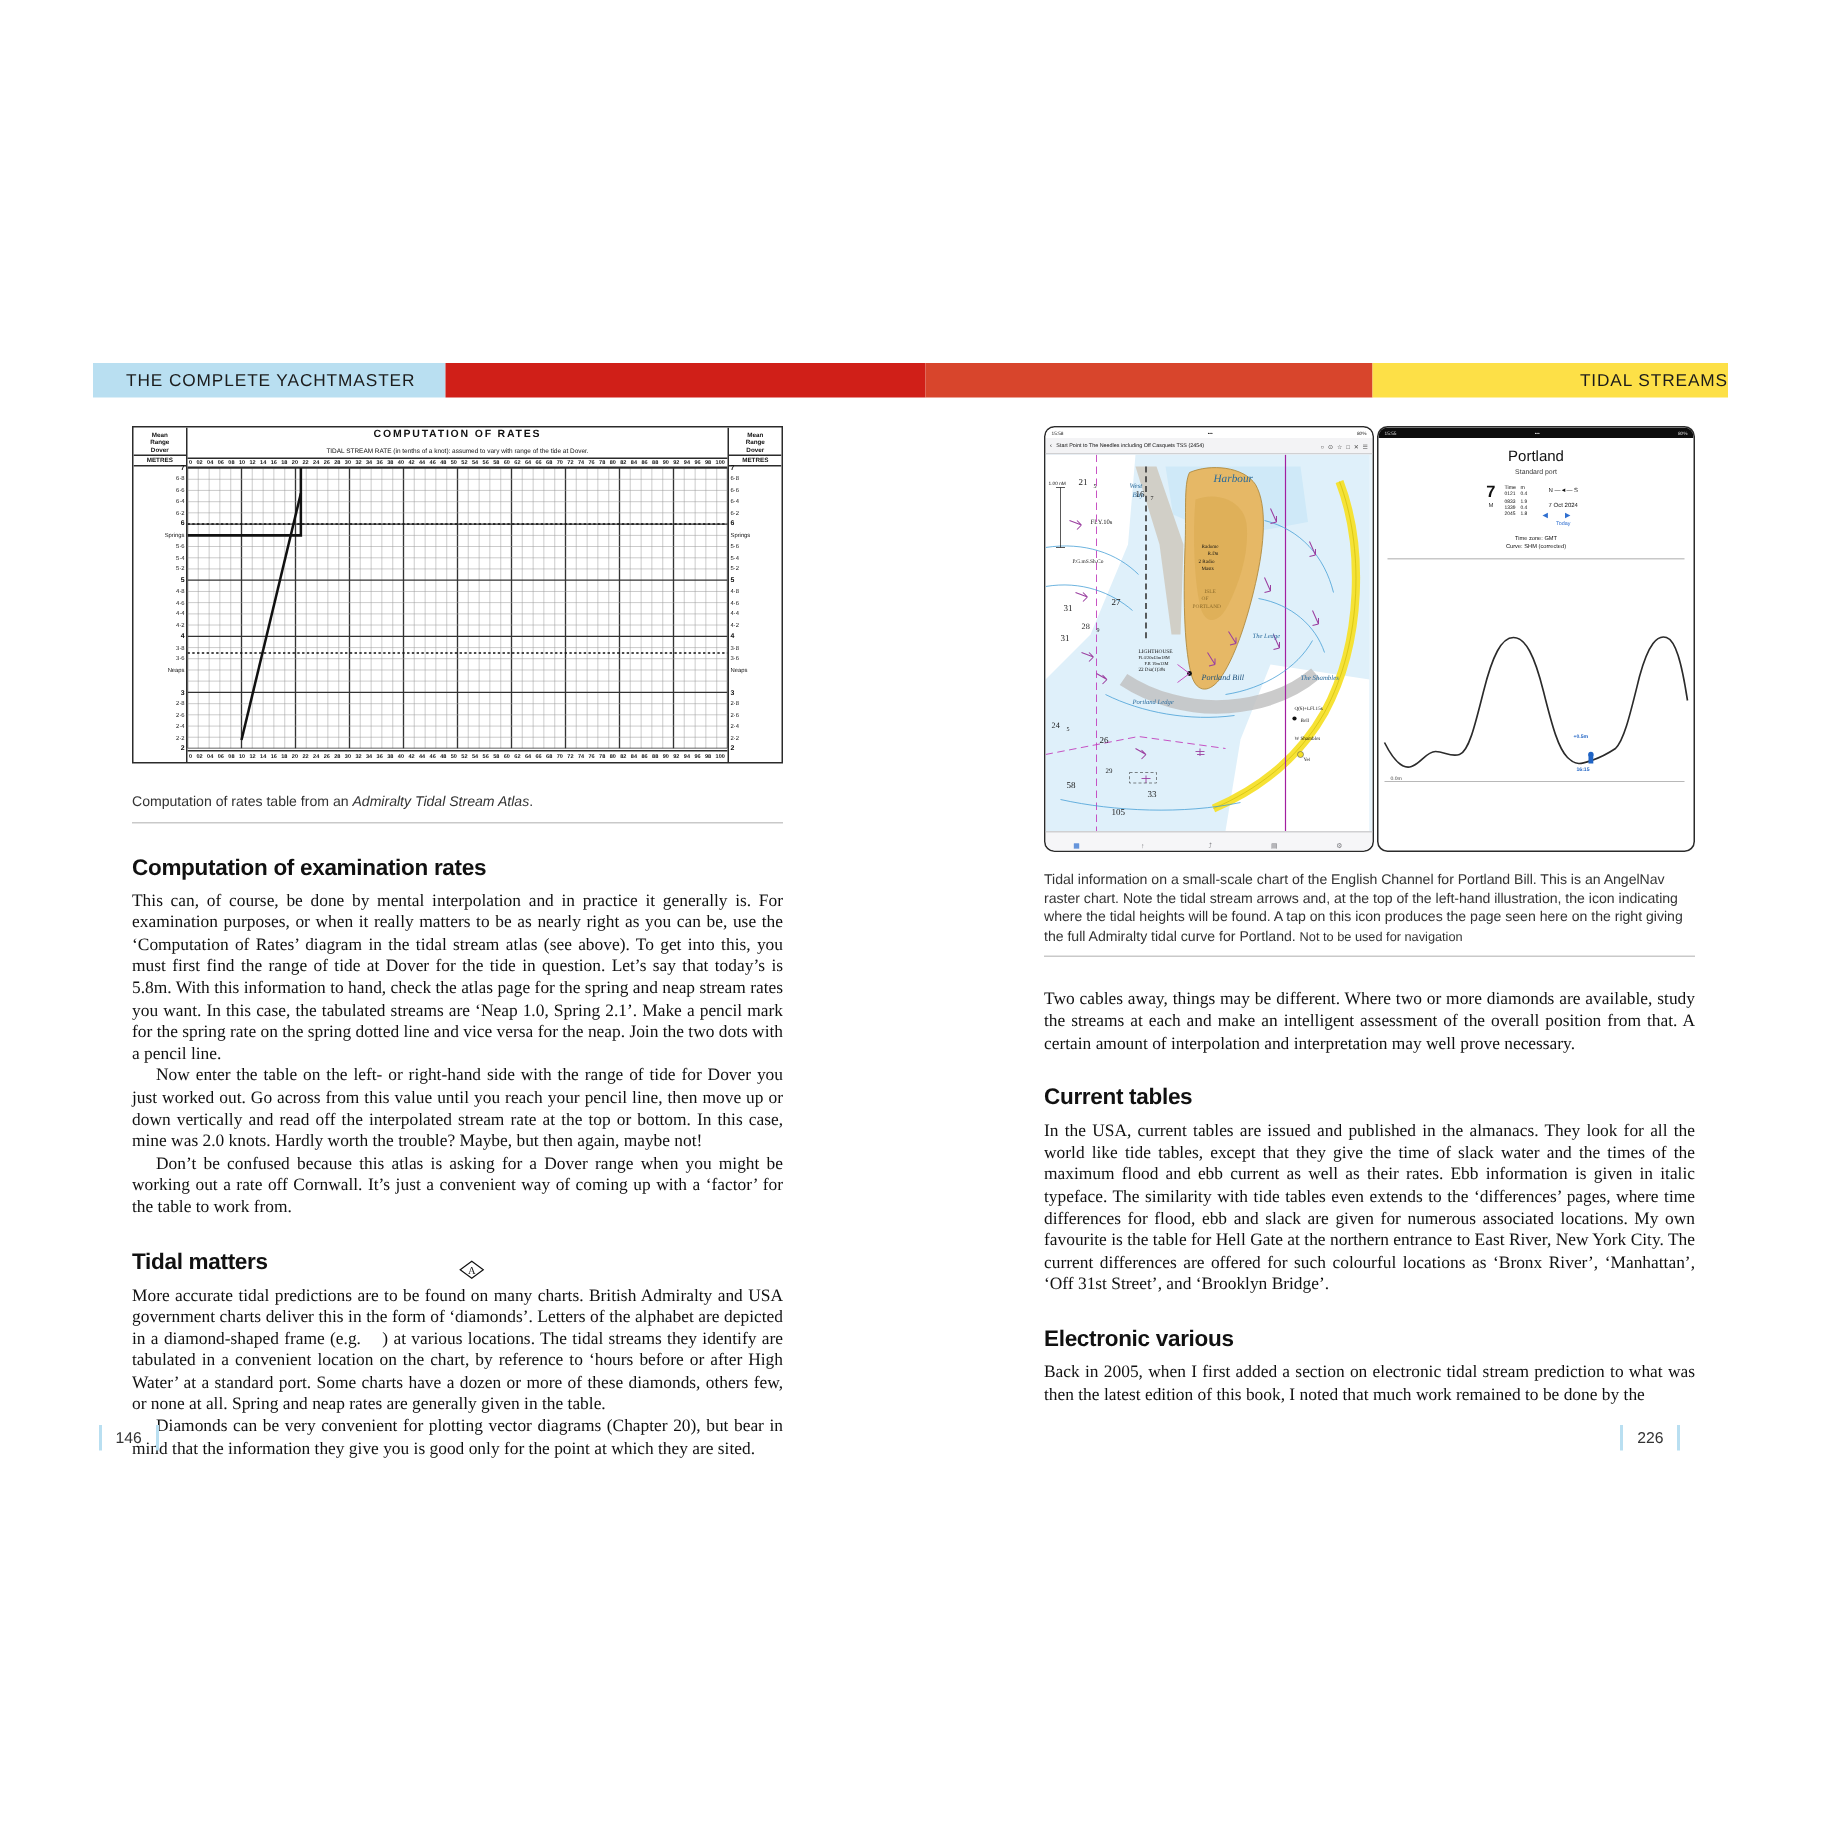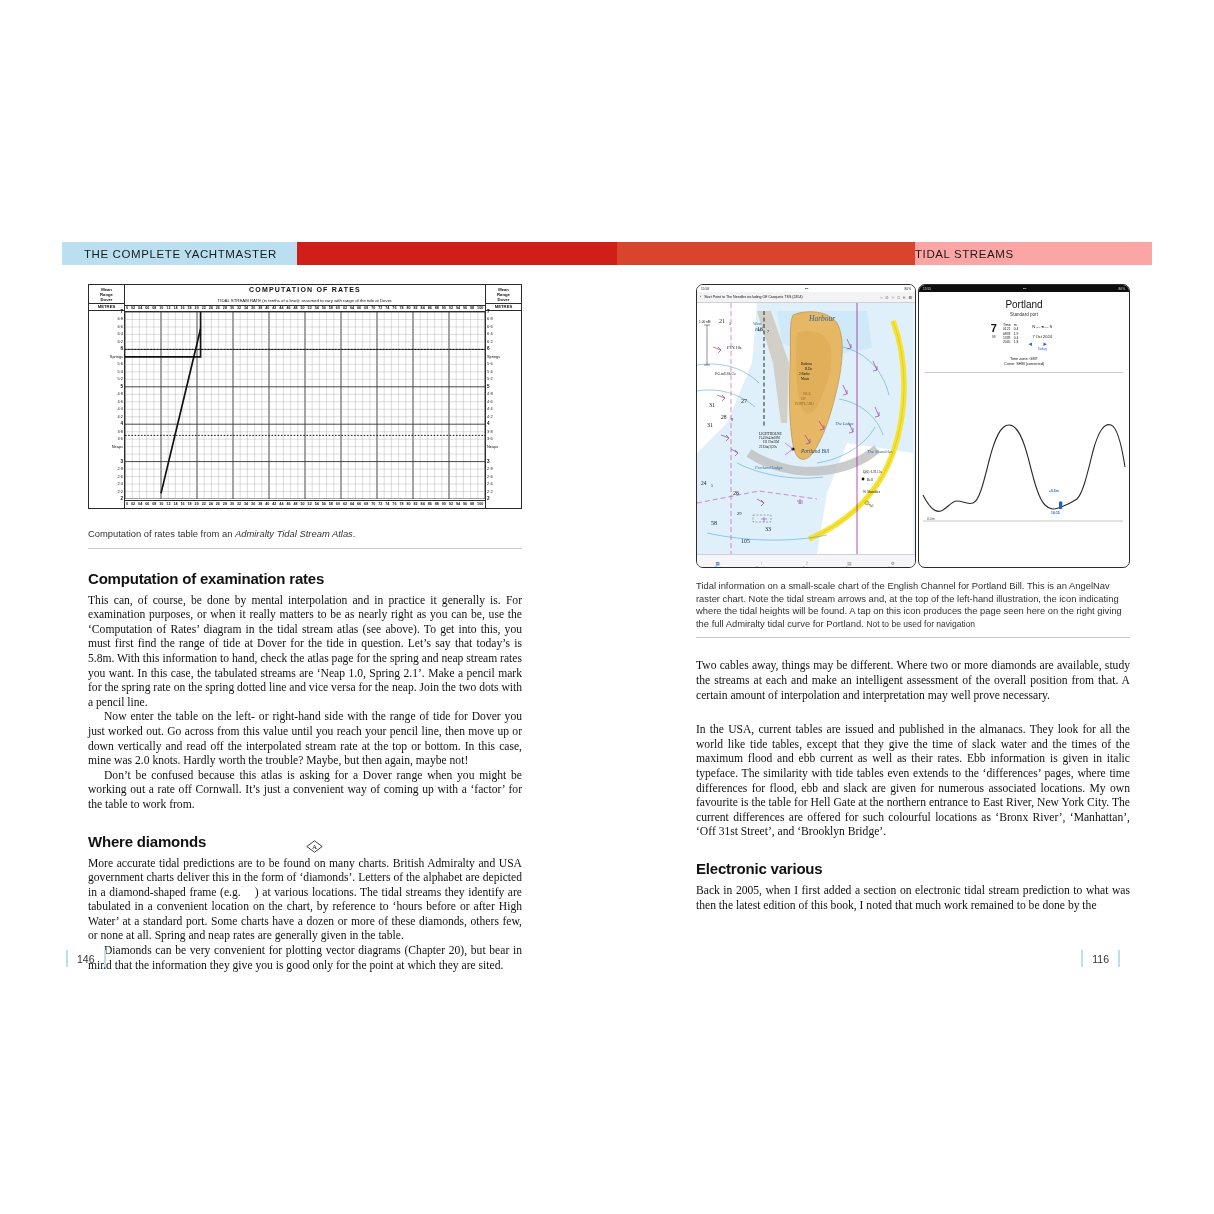--- a/index.html
+++ b/index.html
@@ -5,21 +5,21 @@
   html,body{margin:0;padding:0;background:#ffffff;}
   body{width:1214px;height:1214px;font-family:"Liberation Sans",sans-serif;overflow:hidden;}
   #page{position:relative;width:1186px;height:1214px;background:#fff;}
 
   
   .hdr{position:absolute;left:62px;top:242px;width:1090px;height:23px;display:flex;}
   .hdr-left{width:235px;background:#b9dff1;display:flex;align-items:center;}
   .hdr-left span{font-size:11.5px;letter-spacing:.6px;color:#1b1b1b;padding-left:22px;}
   .hdr-red{width:320px;background:#d01f18;}
   .hdr-red2{width:298px;background:#d8452c;}
-  .hdr-right{flex:1;background:#fca5a5;display:flex;align-items:center;justify-content:flex-start;}
+  .hdr-right{flex:1;background:#fde047;display:flex;align-items:center;justify-content:flex-end;}
   .hdr-right span{font-size:11.5px;letter-spacing:.6px;color:#1b1b1b;}
 
   
   .col{position:absolute;top:284px;width:434px;}
   .col-l{left:88px;}
   .col-r{left:696px;}
 
   h2.sec{font-size:15px;font-weight:bold;color:#111;margin:0 0 7px 0;letter-spacing:-.2px;}
   p.body{font-family:"Liberation Serif",serif;font-size:11.6px;line-height:14.6px;
          text-align:justify;margin:0;color:#111;hyphens:auto;}
@@ -385,21 +385,21 @@
     </p>
     <div class="caprule"></div>
 
     <div class="gap-h"></div>
     <h2 class="sec">Computation of examination rates</h2>
     <p class="body">This can, of course, be done by mental interpolation and in practice it generally is. For examination purposes, or when it really matters to be as nearly right as you can be, use the ‘Computation of Rates’ diagram in the tidal stream atlas (see above). To get into this, you must first find the range of tide at Dover for the tide in question. Let’s say that today’s is 5.8m. With this information to hand, check the atlas page for the spring and neap stream rates you want. In this case, the tabulated streams are ‘Neap 1.0, Spring 2.1’. Make a pencil mark for the spring rate on the spring dotted line and vice versa for the neap. Join the two dots with a pencil line.</p>
     <p class="body ind">Now enter the table on the left- or right-hand side with the range of tide for Dover you just worked out. Go across from this value until you reach your pencil line, then move up or down vertically and read off the interpolated stream rate at the top or bottom. In this case, mine was 2.0 knots. Hardly worth the trouble? Maybe, but then again, maybe not!</p>
     <p class="body ind">Don’t be confused because this atlas is asking for a Dover range when you might be working out a rate off Cornwall. It’s just a convenient way of coming up with a ‘factor’ for the table to work from.</p>
 
     <div class="gap-h"></div>
-    <h2 class="sec">Where diamonds</h2>
+    <h2 class="sec">Tidal matters</h2>
     <p class="body">
       <span>More accurate tidal predictions are to be found on many charts. British Admiralty and USA government charts deliver this in the form of ‘diamonds’. Letters of the alphabet are depicted in a diamond-shaped frame (e.g. &nbsp;&nbsp;&nbsp;) at various locations. The tidal streams they identify are tabulated in a convenient location on the chart, by reference to ‘hours before or after High Water’ at a standard port. Some charts have a dozen or more of these diamonds, others few, or none at all. Spring and neap rates are generally given in the table.</span>
     </p>
     <p class="body ind">Diamonds can be very convenient for plotting vector diagrams (Chapter 20), but bear in mind that the information they give you is good only for the point at which they are sited.</p>
   </div>
 
   <svg style="position:absolute;left:306px;top:840px;" width="17" height="13" viewBox="0 0 17 13">
     <polygon points="8.5,0.8 16.2,6.5 8.5,12.2 0.8,6.5" fill="none" stroke="#111" stroke-width="0.8"></polygon>
     <text x="8.5" y="9" font-size="7" text-anchor="middle" font-family="Liberation Serif, serif" fill="#111">A</text>
   </svg>
@@ -644,31 +644,32 @@
     <p class="cap">
       <span>Tidal information on a small-scale chart of the English Channel for Portland Bill. This is an AngelNav raster chart. Note the tidal stream arrows and, at the top of the left-hand illustration, the icon indicating where the tidal heights will be found. A tap on this icon produces the page seen here on the right giving the full Admiralty tidal curve for Portland.</span>
       <span style="font-size:8.5px;">Not to be used for navigation</span>
     </p>
     <div class="caprule"></div>
 
     <div class="gap-h"></div>
     <p class="body">Two cables away, things may be different. Where two or more diamonds are available, study the streams at each and make an intelligent assessment of the overall position from that. A certain amount of interpolation and interpretation may well prove necessary.</p>
 
     <div class="gap-h"></div>
+    <h2 class="sec">Current tables</h2>
     <p class="body">In the USA, current tables are issued and published in the almanacs. They look for all the world like tide tables, except that they give the time of slack water and the times of the maximum flood and ebb current as well as their rates. Ebb information is given in italic typeface. The similarity with tide tables even extends to the ‘differences’ pages, where time differences for flood, ebb and slack are given for numerous associated locations. My own favourite is the table for Hell Gate at the northern entrance to East River, New York City. The current differences are offered for such colourful locations as ‘Bronx River’, ‘Manhattan’, ‘Off 31st Street’, and ‘Brooklyn Bridge’.</p>
 
     <div class="gap-h"></div>
     <h2 class="sec">Electronic various</h2>
     <p class="body">Back in 2005, when I first added a section on electronic tidal stream prediction to what was then the latest edition of this book, I noted that much work remained to be done by the</p>
   </div>
 
   <div class="pgnum l">
     <span class="bar"></span>
     <span>146</span>
     <span class="bar"></span>
   </div>
   <div class="pgnum r">
     <span class="bar"></span>
-    <span>116</span>
+    <span>226</span>
     <span class="bar"></span>
   </div>
 
 </div>
 
 </body></html>

